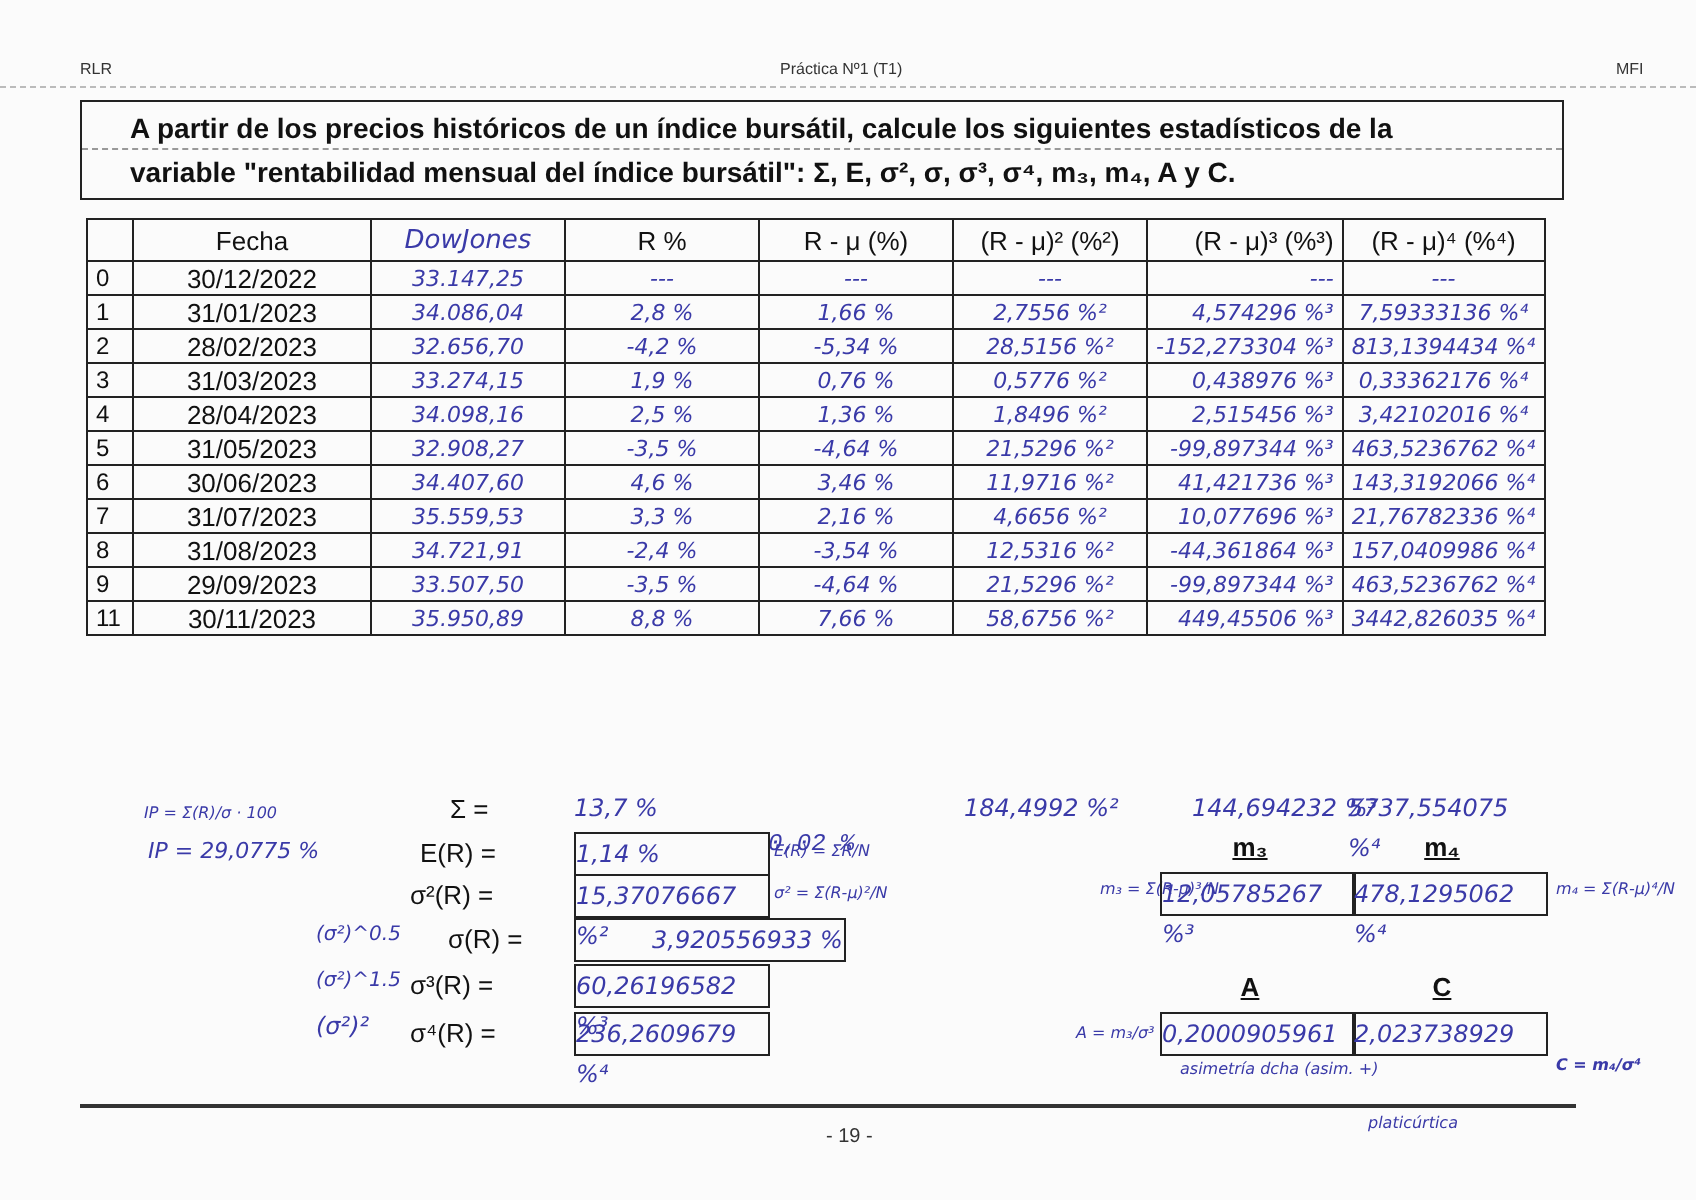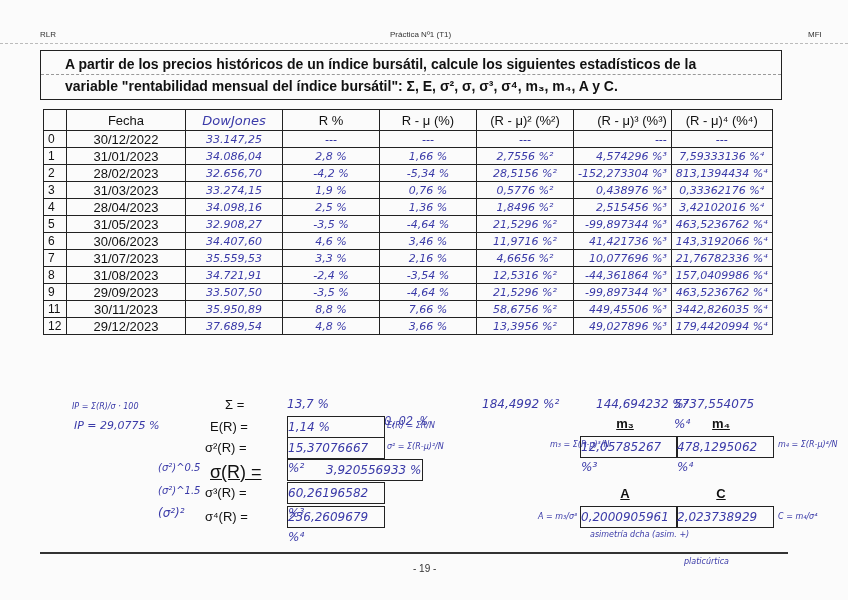--- a/index.html
+++ b/index.html
@@ -165,30 +165,20 @@
       <tr>
         <td class="idx">11</td>
         <td class="date">30/11/2023</td>
         <td class="c-dj hand">35.950,89</td>
         <td class="c-r hand">8,8 %</td>
         <td class="c-rm hand">7,66 %</td>
         <td class="c-r2 hand">58,6756 %²</td>
         <td class="c-r3 hand">449,45506 %³</td>
         <td class="c-r4 hand">3442,826035 %⁴</td>
       </tr>
-      <tr>
-        <td class="idx">12</td>
-        <td class="date">29/12/2023</td>
-        <td class="c-dj hand">37.689,54</td>
-        <td class="c-r hand">4,8 %</td>
-        <td class="c-rm hand">3,66 %</td>
-        <td class="c-r2 hand">13,3956 %²</td>
-        <td class="c-r3 hand">49,027896 %³</td>
-        <td class="c-r4 hand">179,4420994 %⁴</td>
-      </tr>
     </tbody>
 </table>
 
 <div style="position:absolute;left:225px;top:397px;font-size:13px;">Σ =</div>
 <div class="box" style="left:287px;top:394px;width:96px;border:none;">13,7 %</div>
 <div class="box" style="left:384px;top:412px;width:96px;border:none;font-family:Liberation Mono, monospace;">0,02 %</div>
 <div class="box" style="left:482px;top:394px;width:96px;border:none;">184,4992 %²</div>
 <div class="box" style="left:578px;top:394px;width:96px;border:none;margin-left:18px;">144,694232 %³</div>
 <div class="box" style="left:674px;top:394px;width:100px;border:none;">5737,554075 %⁴</div>
 
@@ -197,21 +187,21 @@
 
 <div style="position:absolute;left:210px;top:419px;font-size:13px;">E(R) =</div>
 <div class="box" style="left:287px;top:416px;width:96px;">1,14 %</div>
 <div class="small" style="left:387px;top:421px;">E(R) = ΣR/N</div>
 
 <div style="position:absolute;left:205px;top:440px;font-size:13px;">σ²(R) =</div>
 <div class="box" style="left:287px;top:437px;width:96px;">15,37076667 %²</div>
 <div class="small" style="left:387px;top:442px;">σ² = Σ(R-μ)²/N</div>
 
 <div class="small" style="left:158px;top:462px;font-size:10px;">(σ²)^0.5</div>
-<div style="position:absolute;left:210px;top:462px;font-size:18px;text-decoration:underline;">σ(R) =</div>
+<div style="position:absolute;left:224px;top:462px;font-size:13px;">σ(R) =</div>
 <div class="box" style="left:287px;top:459px;width:96px;padding-left:38px;">3,920556933 %</div>
 
 <div class="small" style="left:158px;top:485px;font-size:10px;">(σ²)^1.5</div>
 <div style="position:absolute;left:205px;top:485px;font-size:13px;">σ³(R) =</div>
 <div class="box" style="left:287px;top:482px;width:96px;">60,26196582 %³</div>
 
 <div class="small" style="left:158px;top:506px;font-size:12px;">(σ²)²</div>
 <div style="position:absolute;left:205px;top:509px;font-size:13px;">σ⁴(R) =</div>
 <div class="box" style="left:287px;top:506px;width:96px;">236,2609679 %⁴</div>
 
@@ -220,18 +210,18 @@
 <div class="small" style="left:504px;top:440px;padding-left:46px;">m₃ = Σ(R-μ)³/N</div>
 <div class="box" style="left:580px;top:436px;width:96px;">12,05785267 %³</div>
 <div class="box" style="left:676px;top:436px;width:96px;">478,1295062 %⁴</div>
 <div class="small" style="left:778px;top:440px;">m₄ = Σ(R-μ)⁴/N</div>
 
 <div class="hd" style="left:580px;top:486px;">A</div>
 <div class="hd" style="left:676px;top:486px;">C</div>
 <div class="small" style="left:538px;top:512px;">A = m₃/σ³</div>
 <div class="box" style="left:580px;top:506px;width:96px;">0,2000905961</div>
 <div class="box" style="left:676px;top:506px;width:96px;">2,023738929</div>
-<div class="small" style="left:778px;top:512px;">C = m₄/σ⁴</div>
+<div class="small" style="left:778px;top:528px;font-weight:bold;">C = m₄/σ⁴</div>
 <div class="small" style="left:590px;top:530px;">asimetría dcha (asim. +)</div>
 <div class="small" style="left:684px;top:530px;margin-top:27px;">platicúrtica</div>
 
 <div class="bottomline"></div>
 <div class="pagenum">- 19 -</div>
 
 </body></html>

